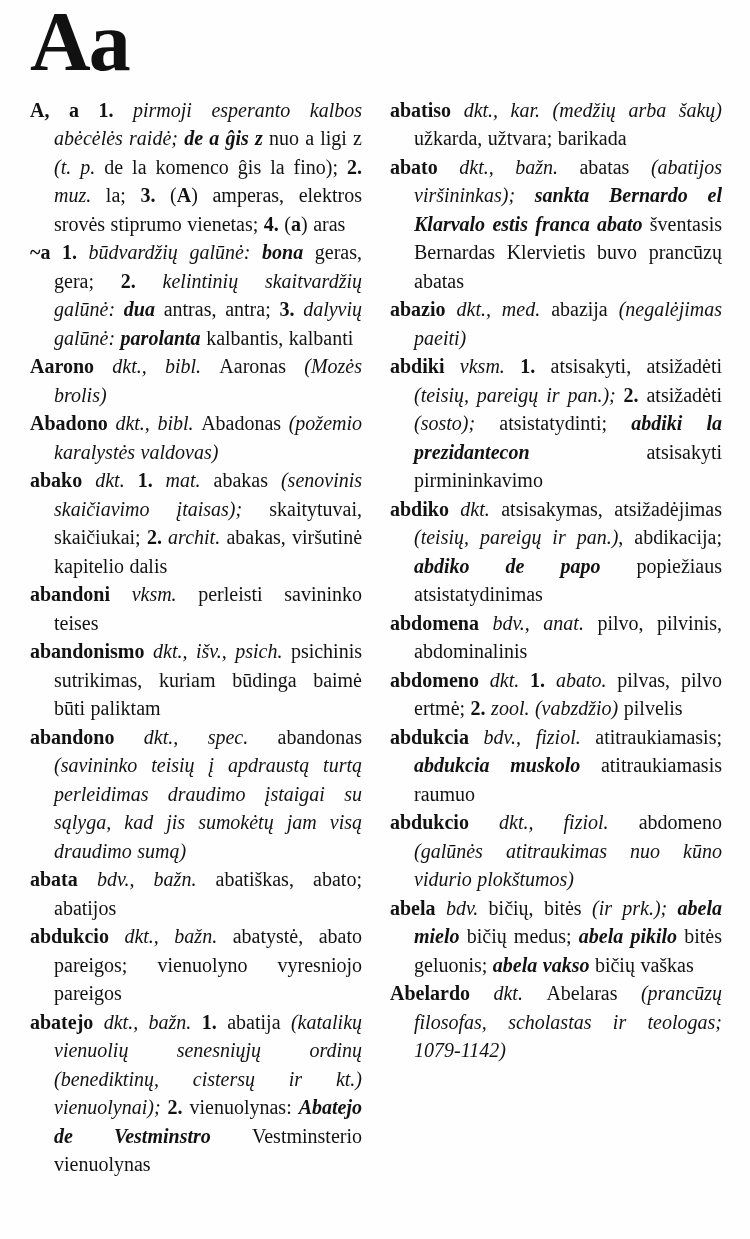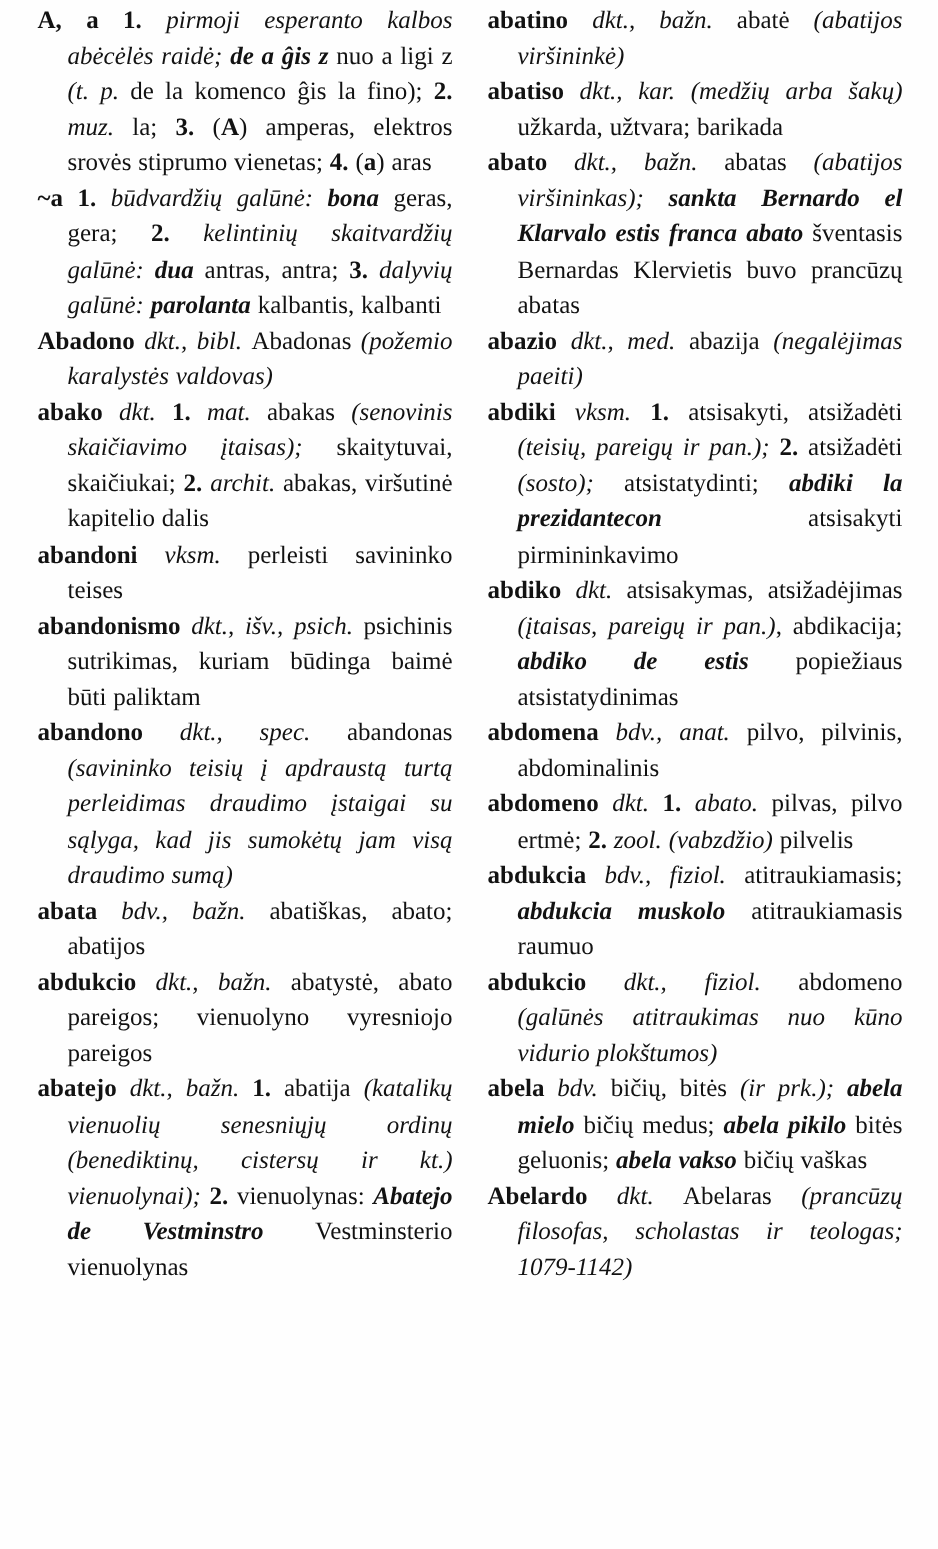--- a/index.html
+++ b/index.html
@@ -41,40 +41,41 @@
   }
   .seg-r { font-weight: normal; font-style: normal; }
   .seg-b { font-weight: bold;   font-style: normal; }
   .seg-i { font-weight: normal; font-style: italic; }
   .seg-bi{ font-weight: bold;   font-style: italic; margin-top: 48px; }
 </style>
 </head>
 <body>
 
 <div class="page">
+  <h1 class="letter">Aa</h1>
   <div class="cols">
     <div class="col">
         <p class="entry"><span class="seg-b">A, a </span><span class="seg-b">1. </span><span class="seg-i">pirmoji esperanto kalbos abėcėlės raidė; </span><span class="seg-bi">de a ĝis z </span><span class="seg-r">nuo a ligi z </span><span class="seg-i">(t. p. </span><span class="seg-r">de la komenco ĝis la fino); </span><span class="seg-b">2. </span><span class="seg-i">muz. </span><span class="seg-r">la; </span><span class="seg-b">3. </span><span class="seg-r">(</span><span class="seg-b">A</span><span class="seg-r">) amperas, elektros srovės stiprumo vienetas; </span><span class="seg-b">4. </span><span class="seg-r">(</span><span class="seg-b">a</span><span class="seg-r">) aras</span></p>
         <p class="entry"><span class="seg-b">~a </span><span class="seg-b">1. </span><span class="seg-i">būdvardžių galūnė: </span><span class="seg-bi">bona </span><span class="seg-r">geras, gera; </span><span class="seg-b">2. </span><span class="seg-i">kelintinių skaitvardžių galūnė: </span><span class="seg-bi">dua </span><span class="seg-r">antras, antra; </span><span class="seg-b">3. </span><span class="seg-i">dalyvių galūnė: </span><span class="seg-bi">parolanta </span><span class="seg-r">kalbantis, kalbanti</span></p>
+        <p class="entry"><span class="seg-b">Aarono </span><span class="seg-i">dkt., bibl. </span><span class="seg-r">Aaronas </span><span class="seg-i">(Mozės brolis)</span></p>
         <p class="entry"><span class="seg-b">Abadono </span><span class="seg-i">dkt., bibl. </span><span class="seg-r">Abadonas </span><span class="seg-i">(požemio karalystės valdovas)</span></p>
         <p class="entry"><span class="seg-b">abako </span><span class="seg-i">dkt. </span><span class="seg-b">1. </span><span class="seg-i">mat. </span><span class="seg-r">abakas </span><span class="seg-i">(senovinis skaičiavimo įtaisas); </span><span class="seg-r">skaitytuvai, skaičiukai; </span><span class="seg-b">2. </span><span class="seg-i">archit. </span><span class="seg-r">abakas, viršutinė kapitelio dalis</span></p>
         <p class="entry"><span class="seg-b">abandoni </span><span class="seg-i">vksm. </span><span class="seg-r">perleisti savininko teises</span></p>
         <p class="entry"><span class="seg-b">abandonismo </span><span class="seg-i">dkt., išv., psich. </span><span class="seg-r">psichinis sutrikimas, kuriam būdinga baimė būti paliktam</span></p>
         <p class="entry"><span class="seg-b">abandono </span><span class="seg-i">dkt., spec. </span><span class="seg-r">abandonas </span><span class="seg-i">(savininko teisių į apdraustą turtą perleidimas draudimo įstaigai su sąlyga, kad jis sumokėtų jam visą draudimo sumą)</span></p>
         <p class="entry"><span class="seg-b">abata </span><span class="seg-i">bdv., bažn. </span><span class="seg-r">abatiškas, abato; abatijos</span></p>
         <p class="entry"><span class="seg-b">abdukcio </span><span class="seg-i">dkt., bažn. </span><span class="seg-r">abatystė, abato pareigos; vienuolyno vyresniojo pareigos</span></p>
         <p class="entry"><span class="seg-b">abatejo </span><span class="seg-i">dkt., bažn. </span><span class="seg-b">1. </span><span class="seg-r">abatija </span><span class="seg-i">(katalikų vienuolių senesniųjų ordinų (benediktinų, cistersų ir kt.) vienuolynai); </span><span class="seg-b">2. </span><span class="seg-r">vienuolynas: </span><span class="seg-bi">Abatejo de Vestminstro </span><span class="seg-r">Vestminsterio vienuolynas</span></p>
       </div>
     <div class="col">
-        <p class="entry"><span class="seg-b">abatino </span><span class="seg-i">dkt., bažn. </span><span class="seg-r">abatė </span><span class="seg-i">(abatijos viršininkė)</span></p>
         <p class="entry"><span class="seg-b">abatiso </span><span class="seg-i">dkt., kar. (medžių arba šakų) </span><span class="seg-r">užkarda, užtvara; barikada</span></p>
         <p class="entry"><span class="seg-b">abato </span><span class="seg-i">dkt., bažn. </span><span class="seg-r">abatas </span><span class="seg-i">(abatijos viršininkas); </span><span class="seg-bi">sankta Bernardo el Klarvalo estis franca abato </span><span class="seg-r">šventasis Bernardas Klervietis buvo prancūzų abatas</span></p>
         <p class="entry"><span class="seg-b">abazio </span><span class="seg-i">dkt., med. </span><span class="seg-r">abazija </span><span class="seg-i">(negalėjimas paeiti)</span></p>
         <p class="entry"><span class="seg-b">abdiki </span><span class="seg-i">vksm. </span><span class="seg-b">1. </span><span class="seg-r">atsisakyti, atsižadėti </span><span class="seg-i">(teisių, pareigų ir pan.); </span><span class="seg-b">2. </span><span class="seg-r">atsižadėti </span><span class="seg-i">(sosto); </span><span class="seg-r">atsistatydinti; </span><span class="seg-bi">abdiki la prezidantecon </span><span class="seg-r">atsisakyti pirmininkavimo</span></p>
-        <p class="entry"><span class="seg-b">abdiko </span><span class="seg-i">dkt. </span><span class="seg-r">atsisakymas, atsižadėjimas </span><span class="seg-i">(įtaisas, pareigų ir pan.)</span><span class="seg-r">, abdikacija; </span><span class="seg-bi">abdiko de estis </span><span class="seg-r">popiežiaus atsistatydinimas</span></p>
+        <p class="entry"><span class="seg-b">abdiko </span><span class="seg-i">dkt. </span><span class="seg-r">atsisakymas, atsižadėjimas </span><span class="seg-i">(teisių, pareigų ir pan.)</span><span class="seg-r">, abdikacija; </span><span class="seg-bi">abdiko de papo </span><span class="seg-r">popiežiaus atsistatydinimas</span></p>
         <p class="entry"><span class="seg-b">abdomena </span><span class="seg-i">bdv., anat. </span><span class="seg-r">pilvo, pilvinis, abdominalinis</span></p>
         <p class="entry"><span class="seg-b">abdomeno </span><span class="seg-i">dkt. </span><span class="seg-b">1. </span><span class="seg-i">abato. </span><span class="seg-r">pilvas, pilvo ertmė; </span><span class="seg-b">2. </span><span class="seg-i">zool. (vabzdžio) </span><span class="seg-r">pilvelis</span></p>
         <p class="entry"><span class="seg-b">abdukcia </span><span class="seg-i">bdv., fiziol. </span><span class="seg-r">atitraukiamasis; </span><span class="seg-bi">abdukcia muskolo </span><span class="seg-r">atitraukiamasis raumuo</span></p>
         <p class="entry"><span class="seg-b">abdukcio </span><span class="seg-i">dkt., fiziol. </span><span class="seg-r">abdomeno </span><span class="seg-i">(galūnės atitraukimas nuo kūno vidurio plokštumos)</span></p>
         <p class="entry"><span class="seg-b">abela </span><span class="seg-i">bdv. </span><span class="seg-r">bičių, bitės </span><span class="seg-i">(ir prk.); </span><span class="seg-bi">abela mielo </span><span class="seg-r">bičių medus; </span><span class="seg-bi">abela pikilo </span><span class="seg-r">bitės geluonis; </span><span class="seg-bi">abela vakso </span><span class="seg-r">bičių vaškas</span></p>
         <p class="entry"><span class="seg-b">Abelardo </span><span class="seg-i">dkt. </span><span class="seg-r">Abelaras </span><span class="seg-i">(prancūzų filosofas, scholastas ir teologas; 1079-1142)</span></p>
       </div>
   </div>
 </div>
 

